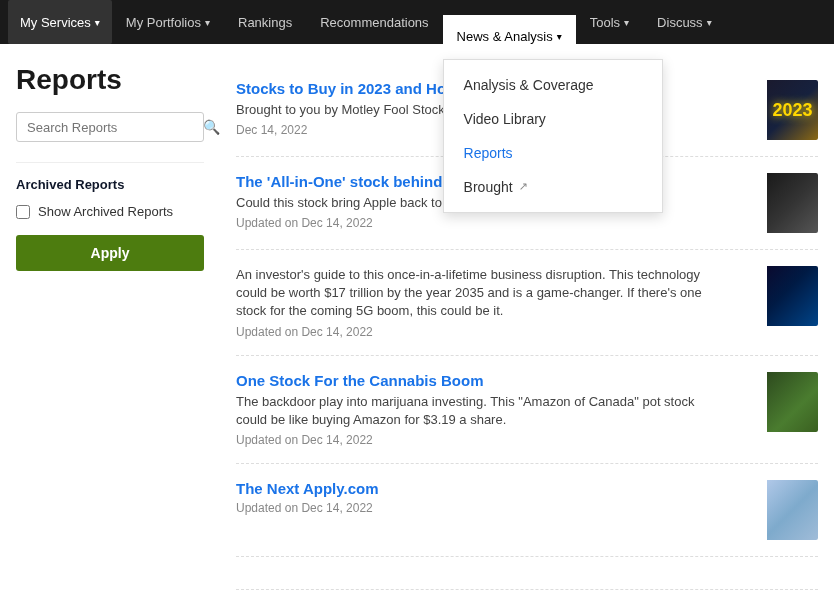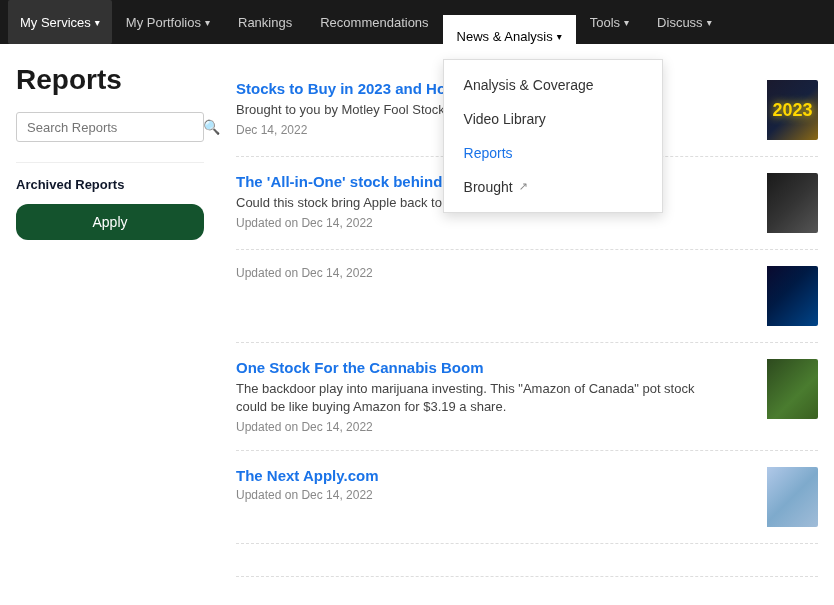--- a/index.html
+++ b/index.html
@@ -128,28 +128,28 @@
       margin-bottom: 16px;
       font-size: 13px;
       color: #333;
     }
     .checkbox-row input[type="checkbox"] {
       width: 14px;
       height: 14px;
       cursor: pointer;
     }
     .apply-btn {
-      background: #14532d;
+      background: #4d7c0f;
       color: #fff;
       border: none;
-      border-radius: 12px;
+      border-radius: 3px;
       width: 100%;
       padding: 10px 0;
       font-size: 14px;
-      font-weight: normal;
+      font-weight: bold;
       cursor: pointer;
       text-align: center;
     }
 
     
     .reports-list {
       flex: 1;
       padding: 0 16px;
     }
     .report-item {
@@ -245,20 +245,24 @@
 
 <div class="main-layout">
 
   <aside class="sidebar">
     <h1 class="sidebar-title">Reports</h1>
     <div class="search-box">
       <input type="text" placeholder="Search Reports" style="">
       <span class="search-icon-svg">🔍</span>
     </div>
     <div class="archived-label">Archived Reports</div>
+    <div class="checkbox-row">
+      <input type="checkbox" style="">
+      <label>Show Archived Reports</label>
+    </div>
     <button class="apply-btn">Apply</button>
   </aside>
 
   <main class="reports-list" id="reports-container">
   <div class="report-item">
     <div class="report-content">
       <div class="report-title">Stocks to Buy in 2023 and Hold for th...</div>
       <div class="report-desc">Brought to you by Motley Fool Stock Advisor</div>
       <div class="report-date">Dec 14, 2022</div>
     </div>
@@ -273,20 +277,21 @@
       <div class="report-title">The 'All-in-One' stock behind Apple's latest iPhone</div>
       <div class="report-desc">Could this stock bring Apple back to handheld supremacy?</div>
       <div class="report-date">Updated on Dec 14, 2022</div>
     </div>
     <div class="report-img">
       <div class="img-apple"></div>
     </div>
   </div>
       <div class="report-item">
     <div class="report-content">
+      <div class="report-desc">An investor's guide to this once-in-a-lifetime business disruption. This technology could be worth $17 trillion by the year 2035 and is a game-changer. If there's one stock for the coming 5G boom, this could be it.</div>
       <div class="report-date">Updated on Dec 14, 2022</div>
     </div>
     <div class="report-img">
       <div class="img-5g"></div>
     </div>
   </div>
       <div class="report-item">
     <div class="report-content">
       <div class="report-title">One Stock For the Cannabis Boom</div>
       <div class="report-desc">The backdoor play into marijuana investing. This "Amazon of Canada" pot stock could be like buying Amazon for $3.19 a share.</div>

